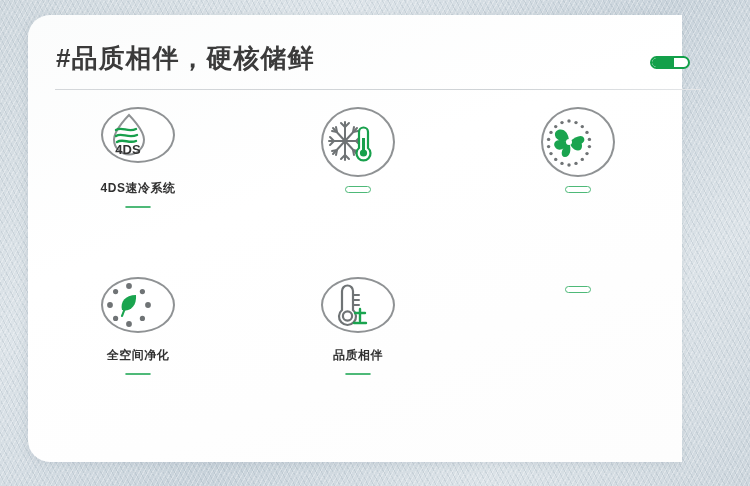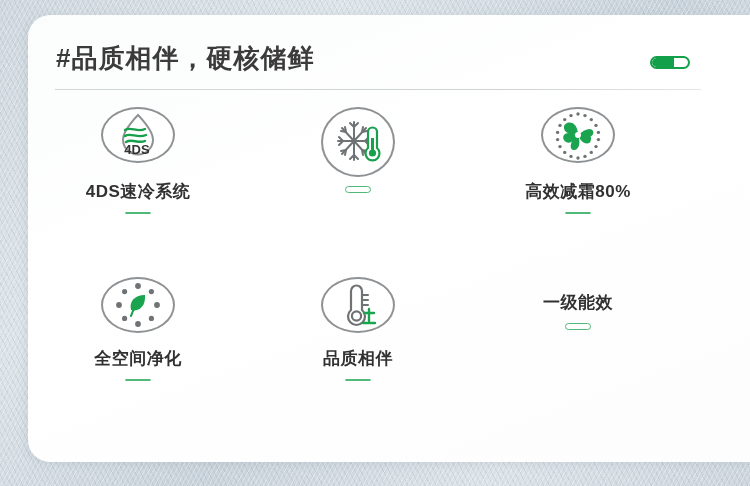--- a/index.html
+++ b/index.html
@@ -31,21 +31,21 @@
         rgba(255,255,255,0.00) 1px,
         rgba(255,255,255,0.00) 5px),
       linear-gradient(135deg, #cfd8de 0%, #dde4e9 28%, #c9d3db 55%, #dce3e8 78%, #cdd6dd 100%);
   }
 
   
   #card {
     position: absolute;
     left: 28px;
     top: 15px;
-    width: 722px;
+    width: 654px;
     height: 447px;
     background: linear-gradient(160deg, #fbfcfc 0%, #ffffff 40%, #fdfdfd 100%);
     border-radius: 22px 0 0 22px;
     box-shadow: -2px 2px 10px rgba(90,110,125,0.13);
   }
 
   
   #header {
     position: absolute;
     left: 0;
@@ -109,27 +109,26 @@
     flex-direction: column;
     align-items: center;
   }
   .icon-circle {
     width: 74px;
     height: 74px;
     border-radius: 50%;
     border: 2px solid #8f9294;
     display: flex;
     align-items: center;
-    justify-content: center;
     background: #ffffff;
     box-sizing: border-box;
   }
   .feature-label {
     margin-top: 17px;
-    font-size: 17px;
+    font-size: 12px;
     font-weight: bold;
     color: #313131;
     white-space: nowrap;
     letter-spacing: 0.5px;
   }
   .label-underline {
     margin-top: 9px;
     width: 26px;
     height: 7px;
     border-radius: 4px;
@@ -225,21 +224,20 @@
             <g fill="#1aa44f">
               <path d="M26 26 C26 17 21 12 15 14 C10 16 11 23 18 25 Z"></path>
               <path d="M26 26 C34 22 39 24 39 30 C39 36 32 36 28 30 Z"></path>
               <path d="M26 26 C22 34 15 36 12 31 C9 26 15 22 21 25 Z"></path>
               <path d="M26 26 C33 20 39 18 41 22 C43 27 36 30 30 28 Z"></path>
               <path d="M26 26 C29 34 27 41 22 41 C17 41 18 33 23 29 Z"></path>
             </g>
             <circle cx="26" cy="26" r="3" fill="#ffffff"></circle>
           </svg>
         </div>
-        <div class="feature-label">高效减霜80%</div>
         <div class="label-underline"></div>
       </div>
 
       <div class="feature-cell row2">
         <div class="icon-circle">
           <svg width="52" height="52" viewBox="0 0 52 52">
             <g fill="#6f7375">
               <circle cx="26" cy="7" r="2.9"></circle>
               <circle cx="39.4" cy="12.6" r="2.6"></circle>
               <circle cx="45" cy="26" r="2.9"></circle>
@@ -274,19 +272,18 @@
               <line x1="37" y1="30" x2="37" y2="42"></line>
               <line x1="31" y1="44" x2="43" y2="44"></line>
             </g>
           </svg>
         </div>
         <div class="feature-label">品质相伴</div>
         <div class="label-underline"></div>
       </div>
 
       <div class="feature-cell row2">
-        <div class="feature-label">一级能效</div>
         <div class="label-underline"></div>
       </div>
 
     </div>
   </div>
 </div>
 
 </body></html>

